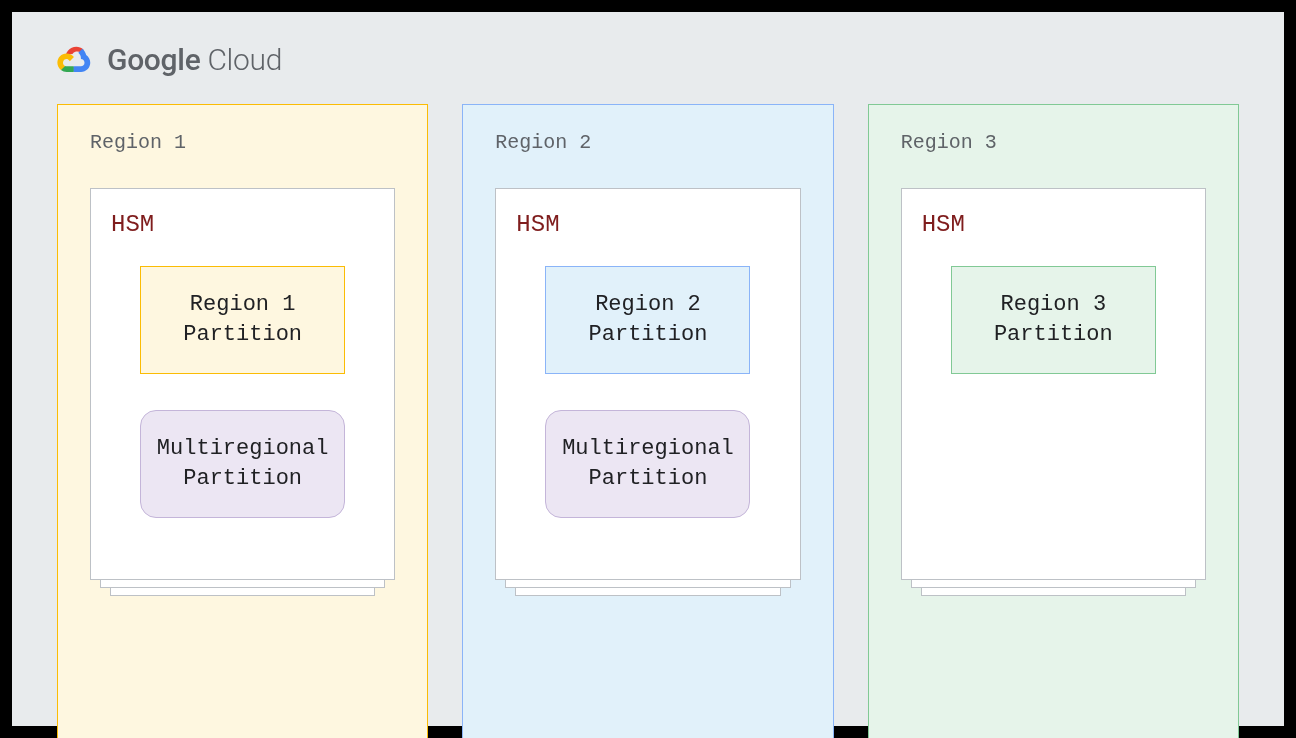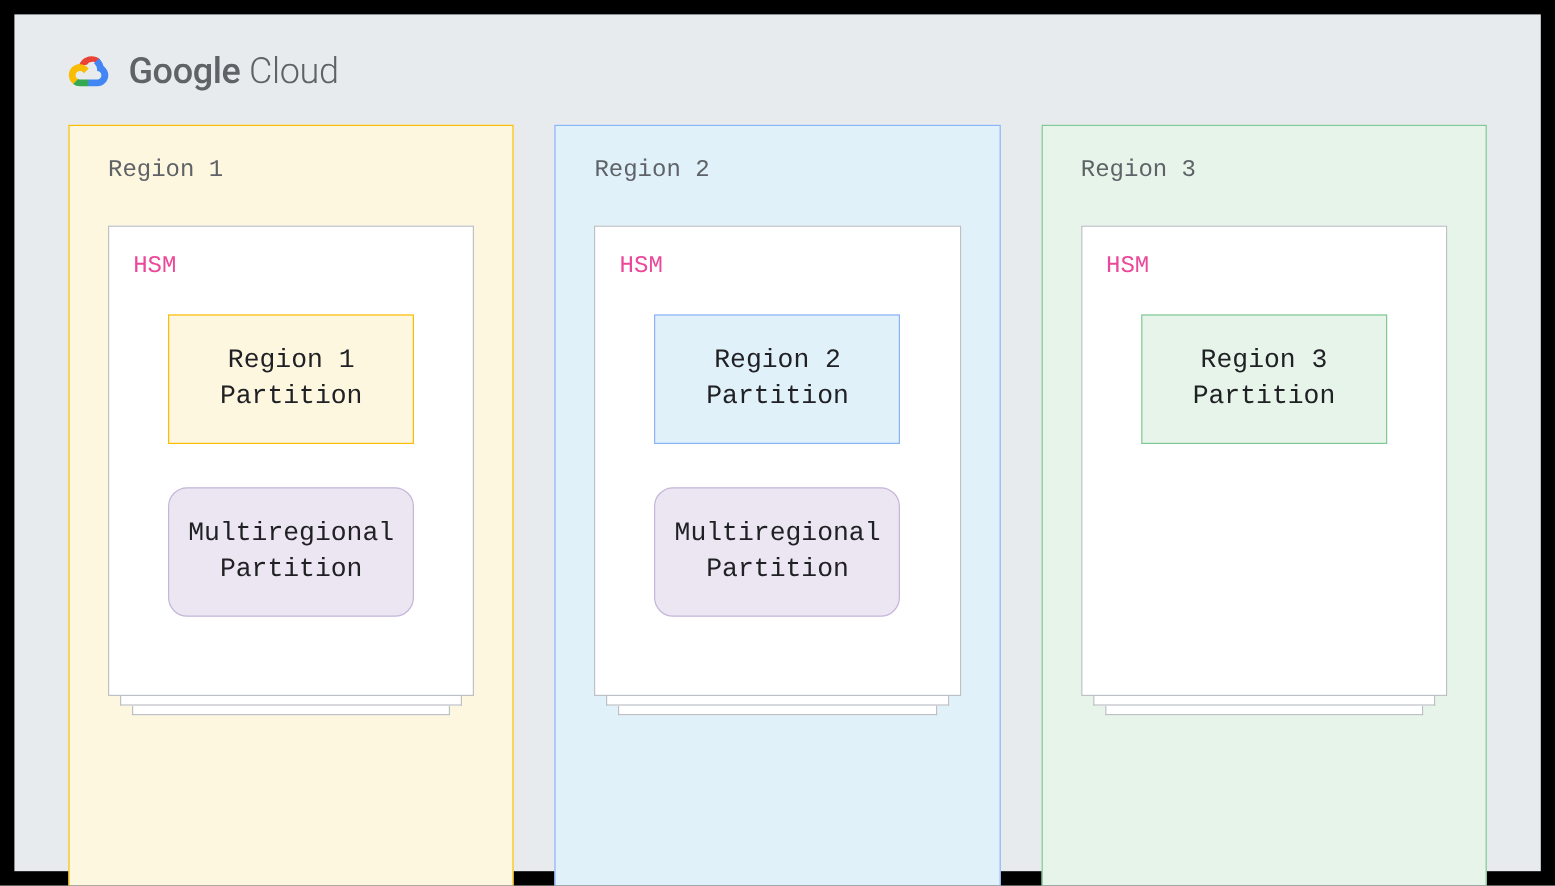--- a/index.html
+++ b/index.html
@@ -75,22 +75,22 @@
     }
     .hsm-box {
       background: #fff;
       border: 1px solid #bdc1c6;
       padding: 22px 20px 30px 20px;
       height: 392px;
       position: relative;
       z-index: 3;
     }
     .hsm-label {
-      font-size: 20px;
-      color: #ec4899;
+      font-size: 24px;
+      color: #7f1d1d;
       font-weight: 400;
       margin-bottom: 28px;
     }
     .partition-stack {
       display: flex;
       flex-direction: column;
       gap: 36px;
       align-items: center;
     }
     .partition-box {

